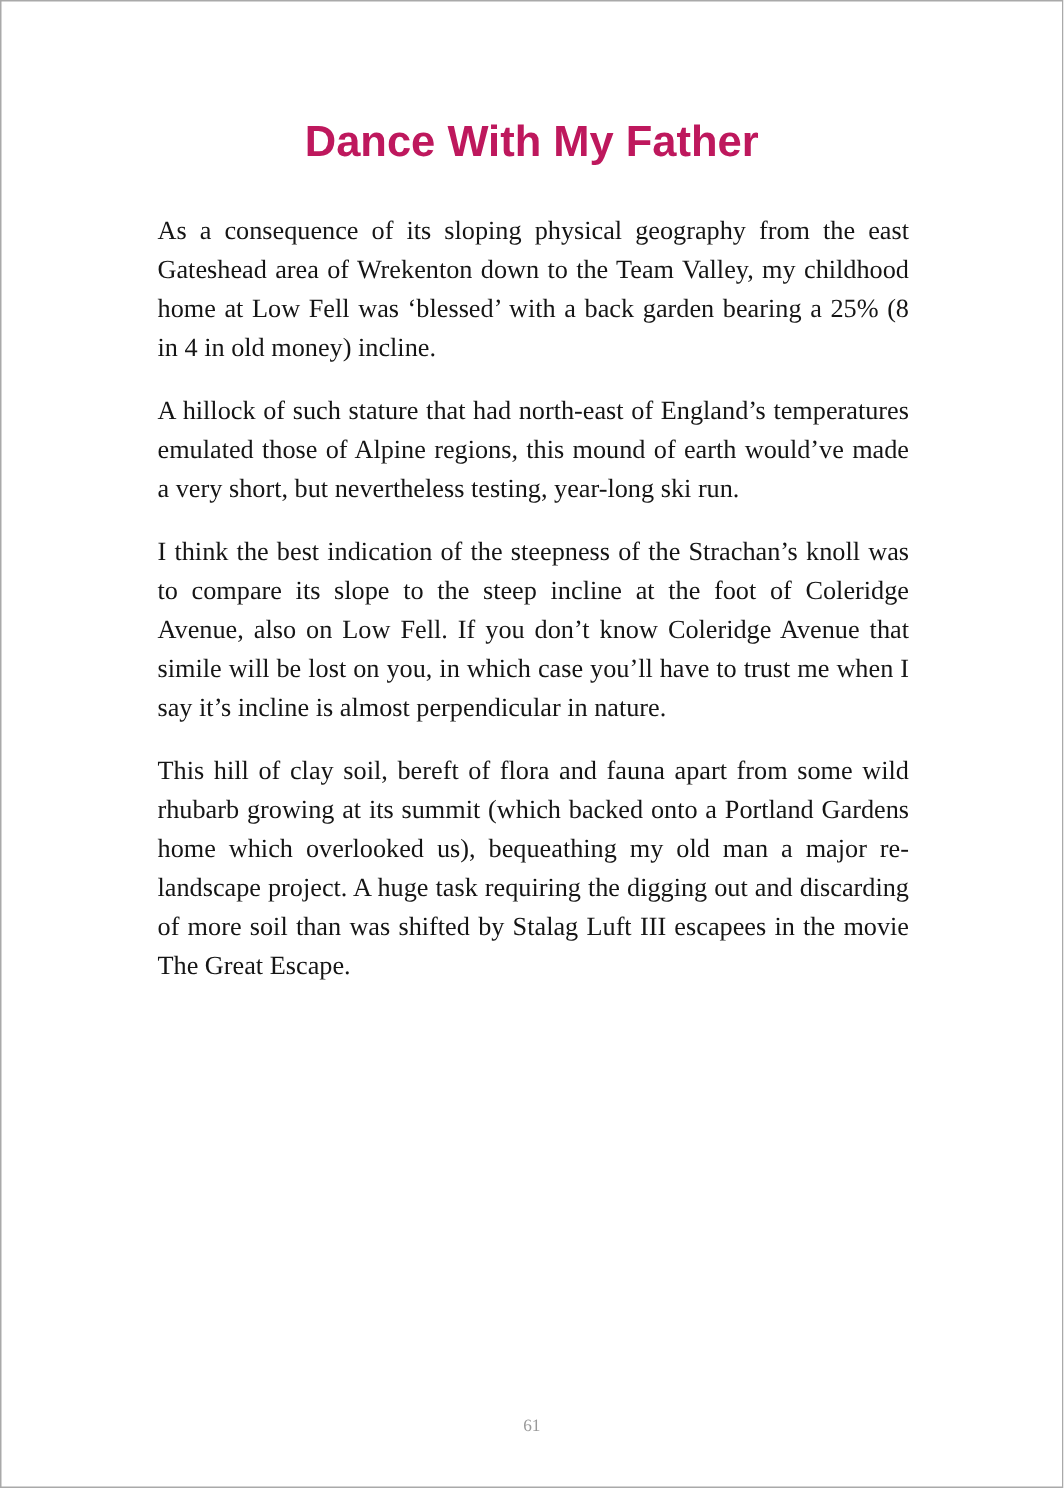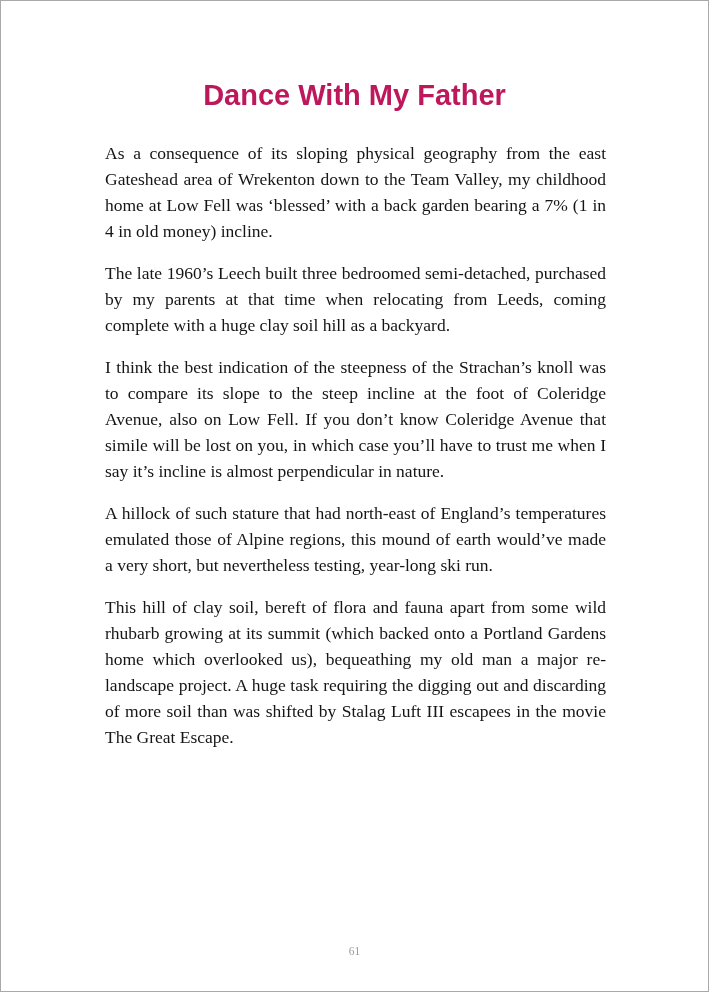--- a/index.html
+++ b/index.html
@@ -49,21 +49,20 @@
     color: #9a9a9a;
   }
 </style>
 </head>
 <body>
 
 <div class="page">
   <h1 class="page-title">Dance With My Father</h1>
 
   <div class="content" id="content">
-      <p>As a consequence of its sloping physical geography from the east Gateshead area of Wrekenton down to the Team Valley, my childhood home at Low Fell was ‘blessed’ with a back garden bearing a 7% (1 in 4 in old money) incline.</p>
-      <p>The late 1960’s Leech built three bedroomed semi-detached, purchased by my parents at that time when relocating from Leeds, coming complete with a huge clay soil hill as a backyard.</p>
+      <p>As a consequence of its sloping physical geography from the east Gateshead area of Wrekenton down to the Team Valley, my childhood home at Low Fell was ‘blessed’ with a back garden bearing a 25% (8 in 4 in old money) incline.</p>
+      <p>A hillock of such stature that had north-east of England’s temperatures emulated those of Alpine regions, this mound of earth would’ve made a very short, but nevertheless testing, year-long ski run.</p>
       <p>I think the best indication of the steepness of the Strachan’s knoll was to compare its slope to the steep incline at the foot of Coleridge Avenue, also on Low Fell. If you don’t know Coleridge Avenue that simile will be lost on you, in which case you’ll have to trust me when I say it’s incline is almost perpendicular in nature.</p>
-      <p>A hillock of such stature that had north-east of England’s temperatures emulated those of Alpine regions, this mound of earth would’ve made a very short, but nevertheless testing, year-long ski run.</p>
       <p>This hill of clay soil, bereft of flora and fauna apart from some wild rhubarb growing at its summit (which backed onto a Portland Gardens home which overlooked us), bequeathing my old man a major re-landscape project. A huge task requiring the digging out and discarding of more soil than was shifted by Stalag Luft III escapees in the movie The Great Escape.</p>
     </div>
 
   <div class="page-number">61</div>
 </div>
 
 </body></html>

